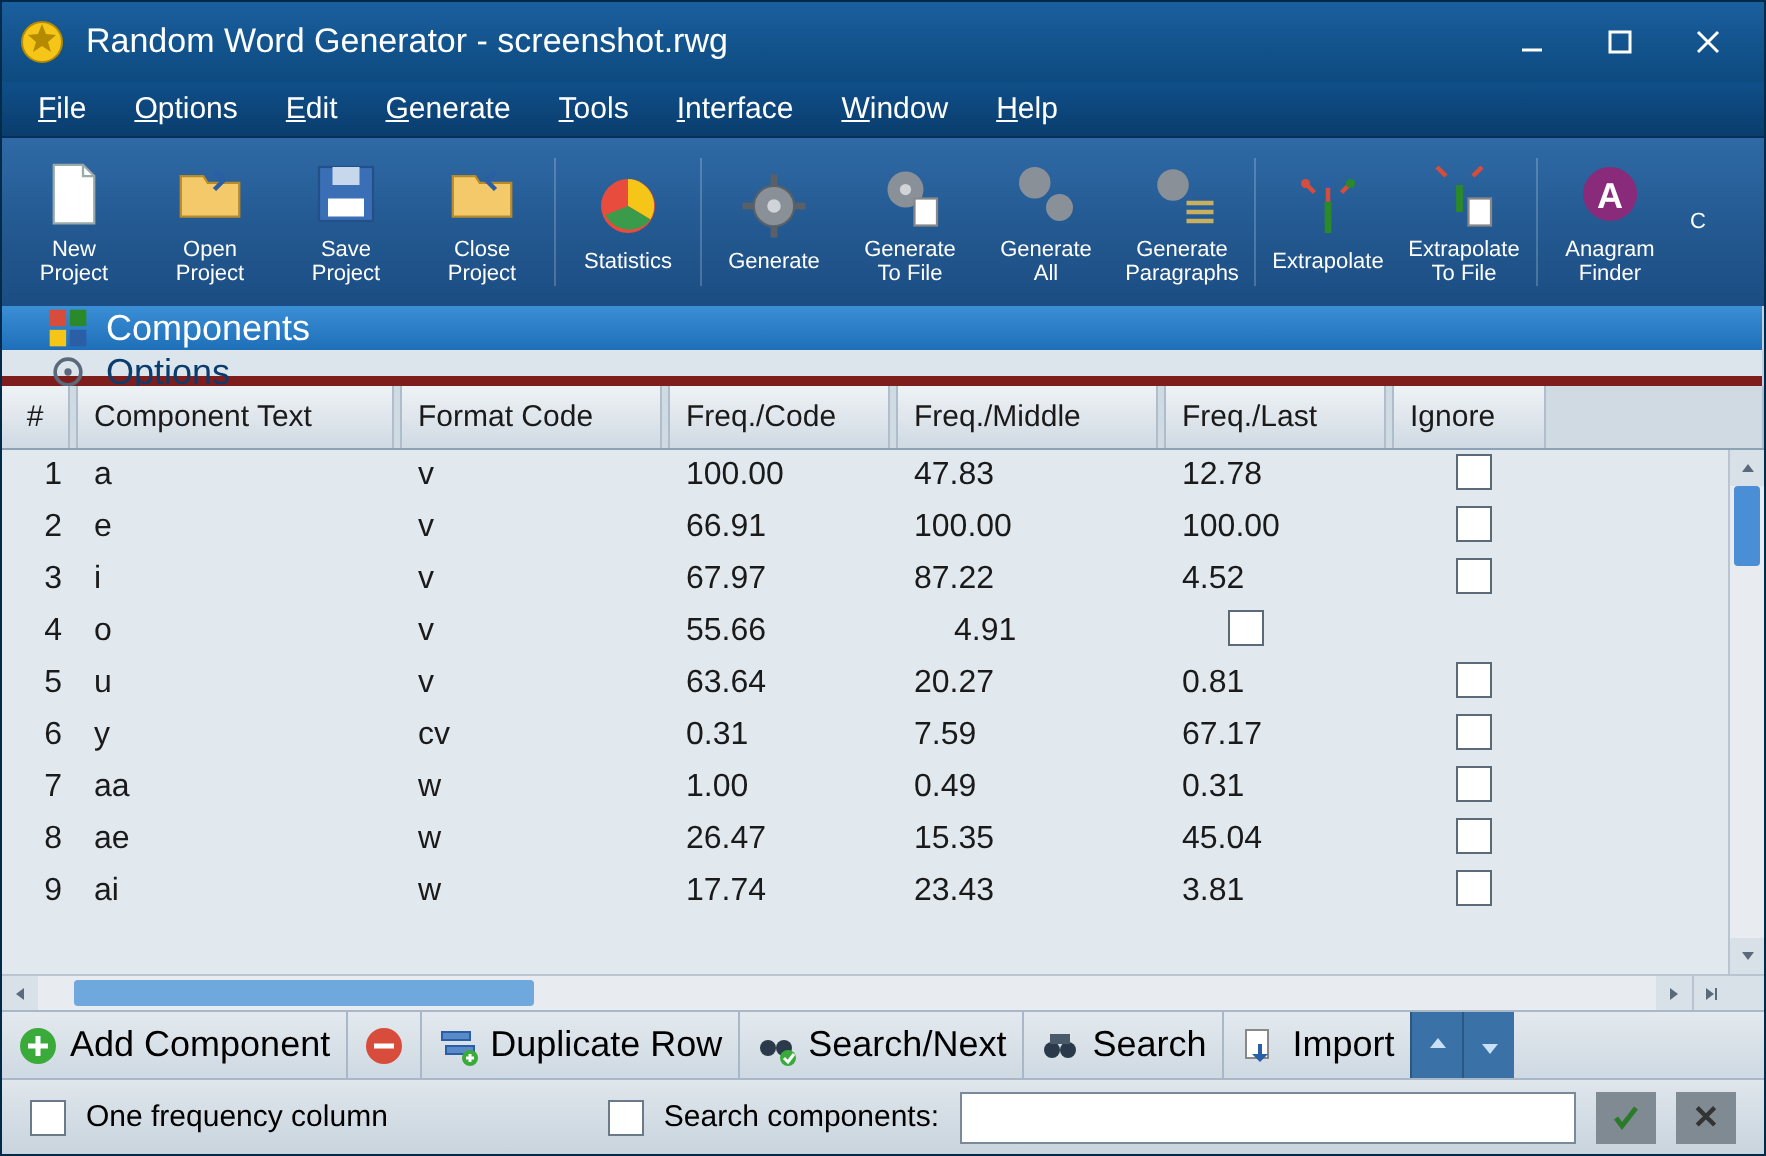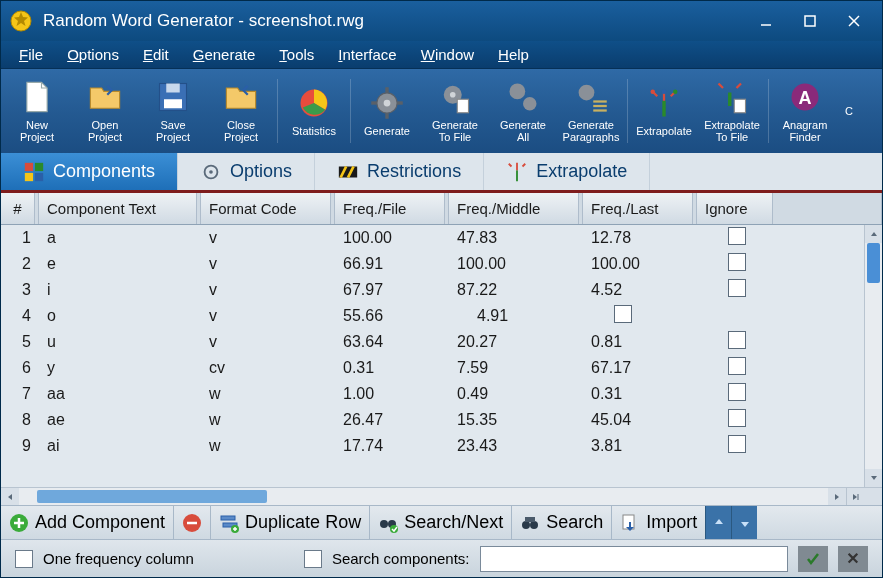--- a/index.html
+++ b/index.html
@@ -20,21 +20,21 @@
 .menubar .menuitem span.ul { text-decoration: underline; }
 
 
 .toolbar { height: 84px; background: linear-gradient(to bottom, #2f6aa6 0%, #245a92 50%, #1b4d82 100%); display: flex; align-items: center; padding: 0 2px; overflow: hidden; }
 .toolbar .tbtn { width: 68px; height: 78px; display: flex; flex-direction: column; align-items: center; justify-content: center; color: #fff; font-size: 11px; text-align: center; cursor: pointer; padding: 4px 2px; border-radius: 3px; }
 .toolbar .tbtn .ticon { width: 36px; height: 36px; margin-bottom: 4px; display: flex; align-items: center; justify-content: center; }
 .toolbar .sep { width: 1px; height: 64px; background: rgba(255,255,255,0.2); margin: 0 2px; }
 .toolbar .tbtn .lbl { line-height: 12px; }
 
 
-.tabbar { height: 40px; background: #dde5ec; display: flex; align-items: stretch; border-bottom: 3px solid #7f1d1d; }
+.tabbar { height: 40px; background: #dde5ec; display: flex; align-items: stretch; border-bottom: 5px solid #7f1d1d; flex-direction: column; }
 .tabbar .tab { display: flex; align-items: center; padding: 0 22px; font-size: 18px; color: #0a3d6e; cursor: pointer; border-right: 1px solid #c4d0db; gap: 8px; }
 .tabbar .tab.active { background: linear-gradient(to bottom, #3b8fd6 0%, #1e6fb8 100%); color: #fff; font-weight: 500; }
 .tabbar .tab .tabicon { width: 22px; height: 22px; }
 
 
 .colheaders { height: 32px; background: linear-gradient(to bottom, #eef2f5 0%, #d0dae3 100%); display: flex; border-bottom: 1px solid #8ea2b5; font-size: 15px; color: #1a1a1a; }
 .colheaders .ch { border-right: 1px solid #aebccb; display: flex; align-items: center; padding: 0 8px; cursor: pointer; }
 .colheaders .chgap { width: 4px; border-right: 1px solid #aebccb; background: #d0dae3; }
 
 
@@ -288,21 +288,21 @@
     </div>
   </div>
 
   <div class="colheaders">
     <div class="ch" style="width:34px;justify-content:center">#</div>
     <div class="chgap"></div>
     <div class="ch" style="width:158px">Component Text</div>
     <div class="chgap"></div>
     <div class="ch" style="width:130px">Format Code</div>
     <div class="chgap"></div>
-    <div class="ch" style="width:110px">Freq./File</div>
+    <div class="ch" style="width:110px">Freq./Code</div>
     <div class="chgap"></div>
     <div class="ch" style="width:130px">Freq./Middle</div>
     <div class="chgap"></div>
     <div class="ch" style="width:110px">Freq./Last</div>
     <div class="chgap"></div>
     <div class="ch" style="width:76px">Ignore</div>
     <div class="chgap" style="flex:1"></div>
   </div>
 
   <div class="dataarea">

